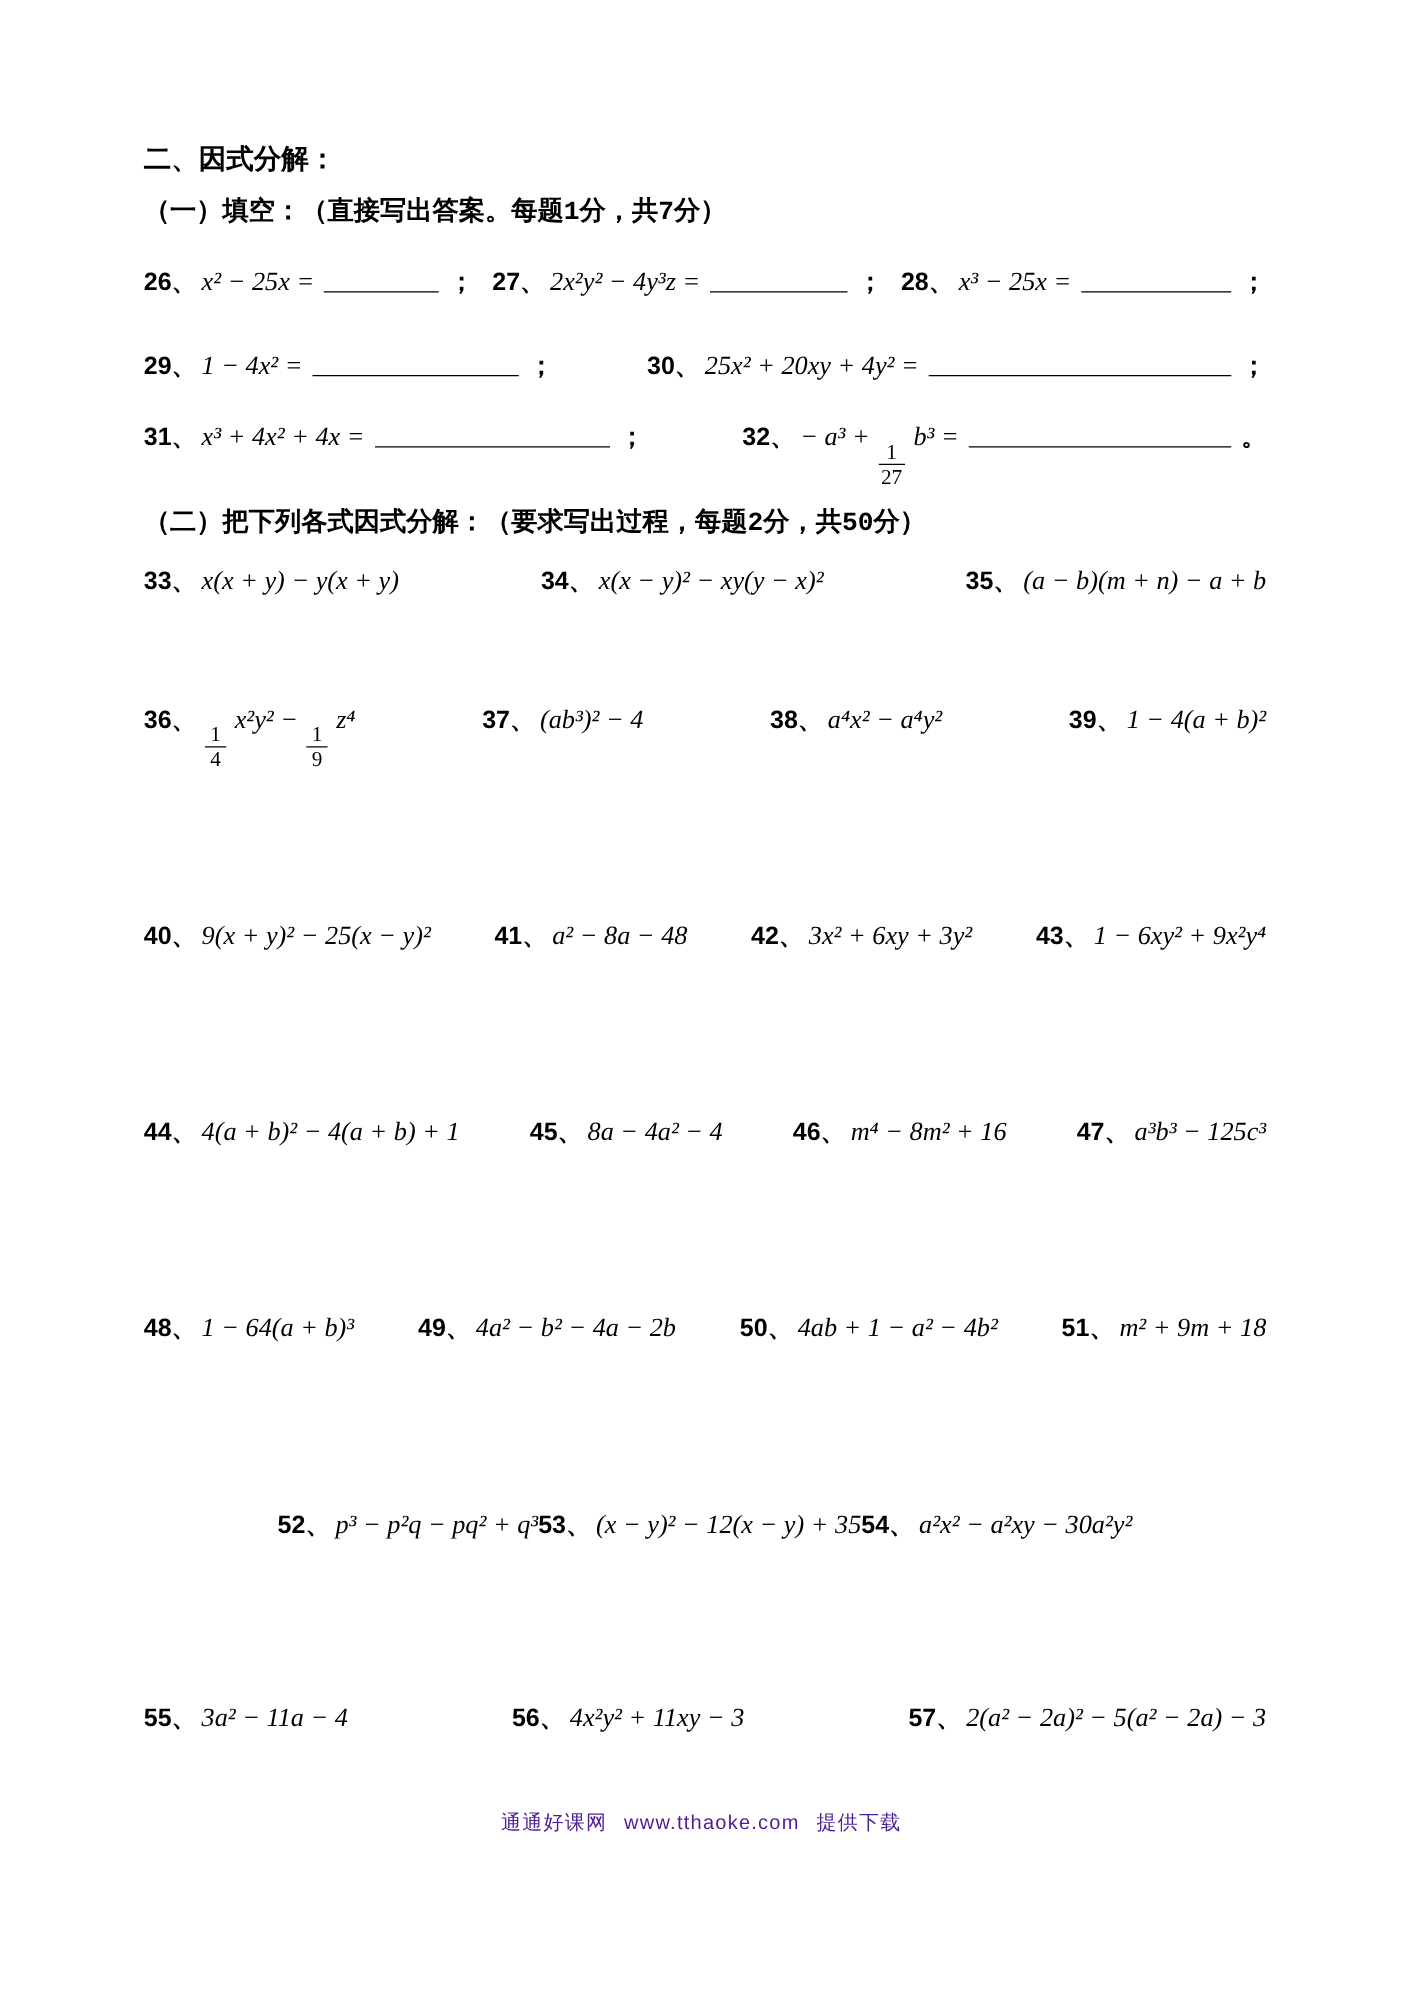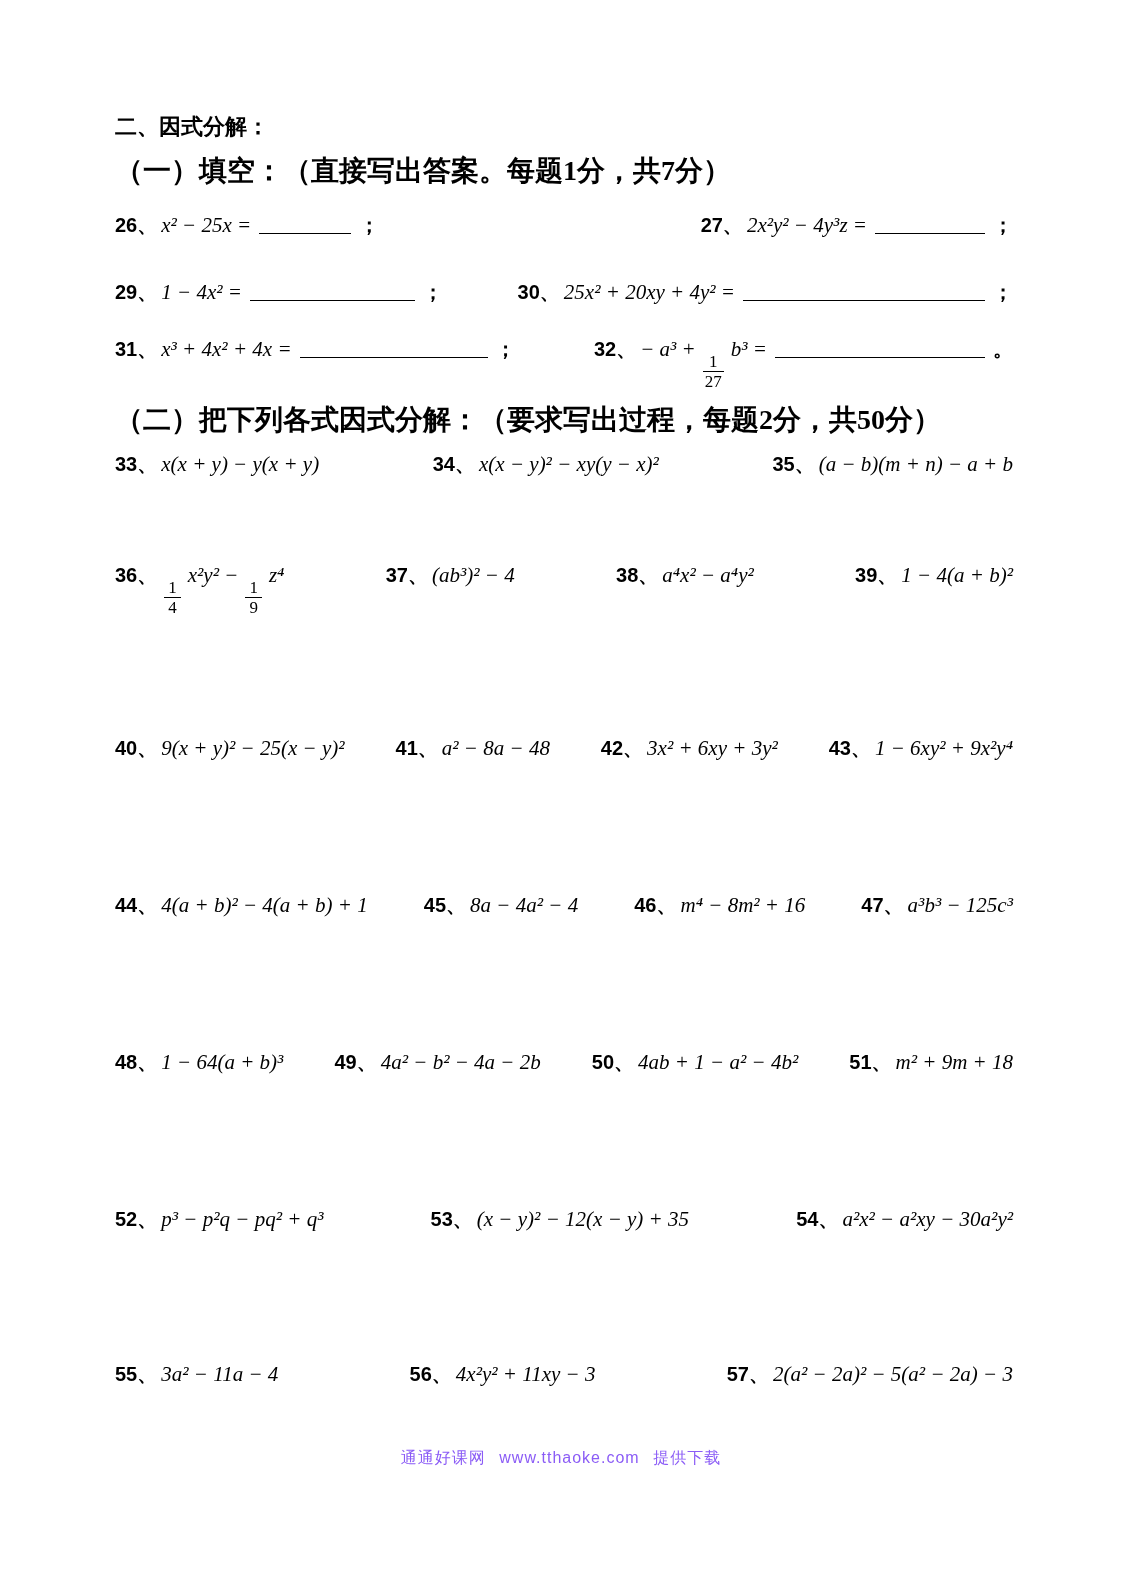--- a/index.html
+++ b/index.html
@@ -20,23 +20,23 @@
     top: 110px;
     width: 898px;
   }
   .sec-title {
     font-family: "Liberation Sans", sans-serif;
     font-weight: bold;
     font-size: 22px;
     line-height: 26px;
   }
   .sub-heading {
-    font-family: Liberation Serif, serif;
+    font-family: Liberation Mono, monospace;
     font-weight: bold;
-    font-size: 28px;
+    font-size: 21px;
     line-height: 26px;
     margin-top: 18px;
   }
   .row {
     display: flex;
     justify-content: space-between;
     align-items: baseline;
   }
   .pitem, .fitem { white-space: nowrap; }
   .num {
@@ -71,30 +71,30 @@
   .frac .fd { padding: 0 2px; }
   .mt-f1 { margin-top: 28px; }
   .mt-f2 { margin-top: 40px; }
   .mt-f3 { margin-top: 30px; gap: 38px; }
   .mt-h2 { margin-top: 16px; }
   .mt-p1 { margin-top: 18px; }
   .mt-p2 { margin-top: 84px; }
   .mt-p3 { margin-top: 118px; }
   .mt-p4 { margin-top: 130px; }
   .mt-p5 { margin-top: 130px; }
-  .mt-p6 { margin-top: 130px; }
+  .mt-p6 { margin-top: 130px; justify-content: center; }
   .mt-p7 { margin-top: 128px; align-items: flex-end; }
   .footer {
     position: absolute;
     left: 0; right: 0;
     top: 1444px;
     text-align: center;
     font-family: "Liberation Sans", sans-serif;
     font-size: 16px;
-    color: #8b5cf6;
+    color: #4c1d95;
     letter-spacing: 1px;
   }
   .footer span { margin: 0 4px; }
 </style>
 </head>
 <body>
 
 <div class="page">
   <div class="content">
 
@@ -106,20 +106,26 @@
       <span class="fitem">
         <span class="num">26、</span>
         <span class="math">x² − 25x =</span>
         <span class="blank" style="width:92px"></span>
         <span class="num">；</span>
       </span>
       <span class="fitem">
         <span class="num">27、</span>
         <span class="math">2x²y² − 4y³z =</span>
         <span class="blank" style="width:110px"></span>
+        <span class="num">；</span>
+      </span>
+      <span class="fitem">
+        <span class="num">28、</span>
+        <span class="math">x³ − 25x =</span>
+        <span class="blank" style="width:120px"></span>
         <span class="num">；</span>
       </span>
     </div>
 
     <div class="row mt-f2">
       <span class="fitem">
         <span class="num">29、</span>
         <span class="math">1 − 4x² =</span>
         <span class="blank" style="width:165px"></span>
         <span class="num">；</span>

